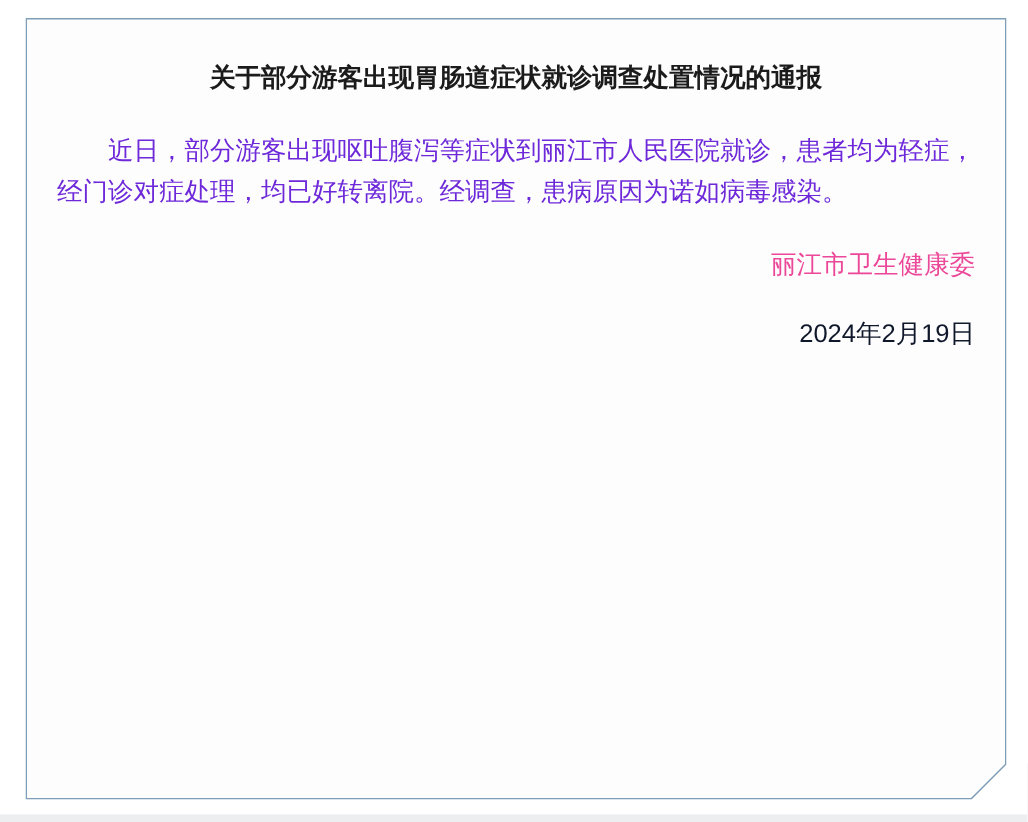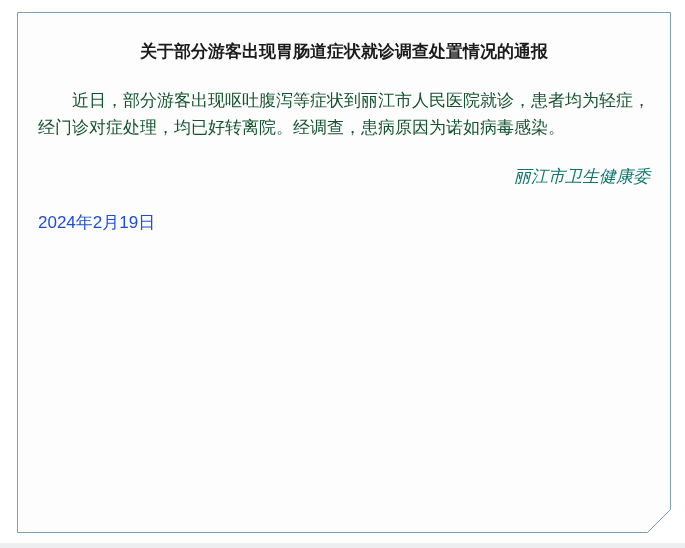--- a/index.html
+++ b/index.html
@@ -49,32 +49,31 @@
     font-weight: 700;
     text-align: center;
     color: #1b1b1b;
     letter-spacing: 0;
   }
   .notice-paragraph {
     margin: 22px 0 0 0;
     text-indent: 2em;
     text-align: justify;
     text-justify: inter-ideograph;
-    color: #14532d;
+    color: #6d28d9;
   }
   .notice-signature {
     margin: 22px 0 0 0;
     text-align: right;
-    color: #0f766e;
-    font-style: italic;
+    color: #ec4899;
   }
   .notice-date {
     margin: 19px 0 0 0;
-    text-align: left;
-    color: #1d4ed8;
+    text-align: right;
+    color: #0f172a;
   }
   .bottom-strip {
     position: absolute;
     left: 0;
     right: 0;
     bottom: 0;
     height: 5px;
     background: #eceef0;
   }
 </style>

